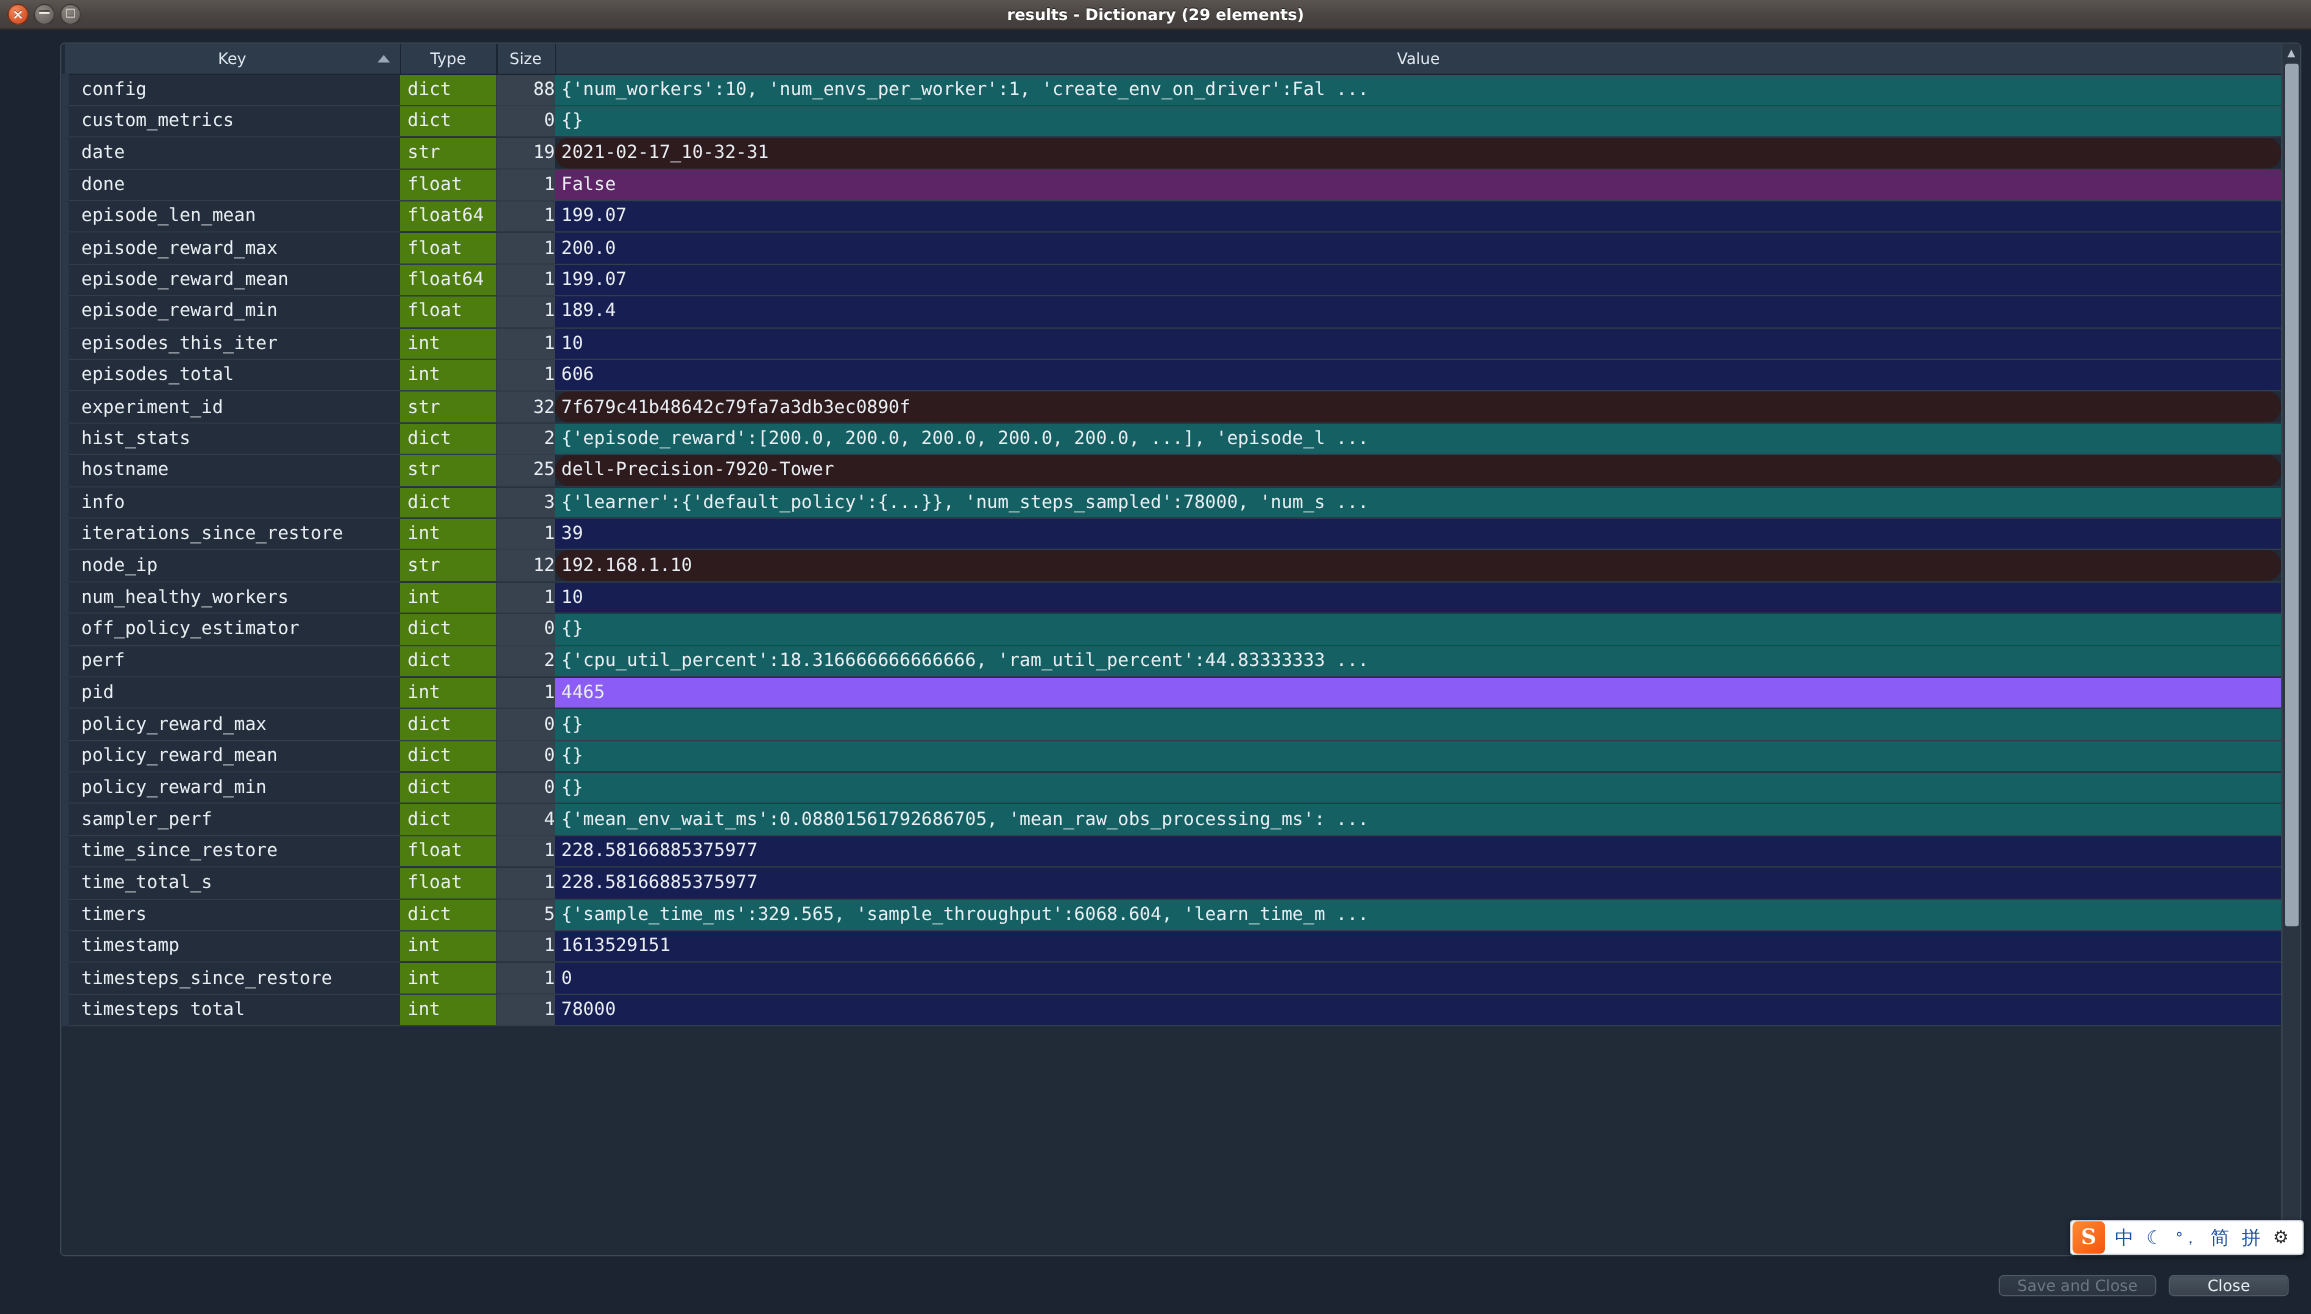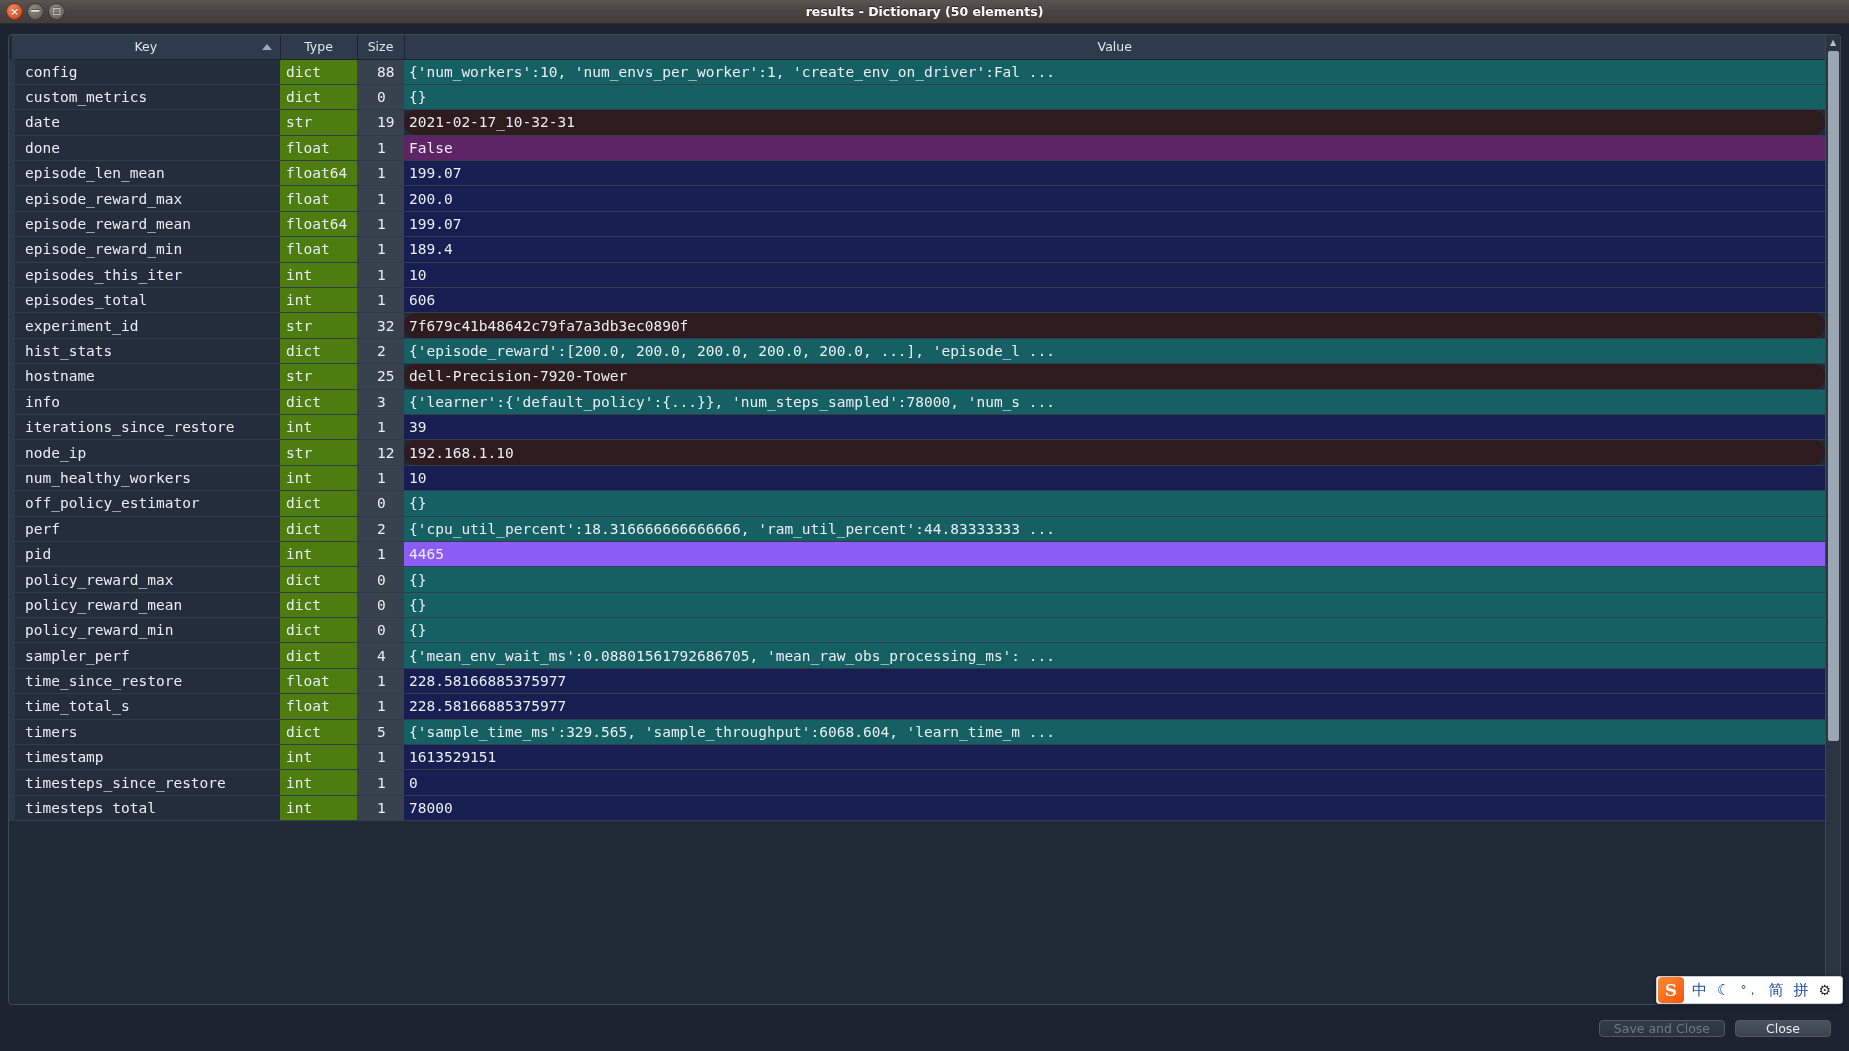--- a/index.html
+++ b/index.html
@@ -47,20 +47,21 @@
   }
 
   .table-frame {
     flex: 1 1 auto;
     border: 1px solid #3d4855;
     border-radius: 4px;
     background: #212b38;
     display: flex;
     overflow: hidden;
     position: relative;
+    margin-left: 40px;
   }
   .table-scroll-area { flex: 1 1 auto; overflow: hidden; position: relative; }
 
   table.grid { border-collapse: collapse; width: 100%; table-layout: fixed; }
 
   thead th {
     background: #2e3b4a;
     color: #dfe6ee;
     font-size: 12.5px;
     font-weight: normal;
@@ -95,21 +96,21 @@
     overflow: hidden;
     border-bottom: 1px solid #313d4b;
     vertical-align: middle;
   }
   td.key {
     background: #232d3b;
     border-left: 6px solid #2c3848;
     padding-left: 10px;
   }
   td.type { background: #4d7c0f; }
-  td.size { background: #38424f; text-align: left; padding-left: 20px; }
+  td.size { background: #38424f; text-align: right; padding-left: 20px; }
   td.value { padding-left: 5px; }
 
   
   .v-dict  { background: #156063; }
   .v-str   { background: #2e1b1e; border-radius: 12px; }
   .v-bool  { background: #5e2566; }
   .v-num   { background: #171f52; }
   .v-num-sel { background: #8b5cf6; }
 
   
@@ -197,21 +198,21 @@
     <div class="wbtn close">
       <span class="glyph">×</span>
     </div>
     <div class="wbtn min">
       <span class="glyph">−</span>
     </div>
     <div class="wbtn max">
       <span class="glyph">□</span>
     </div>
   </div>
-  <div class="wintitle">results - Dictionary (50 elements)</div>
+  <div class="wintitle">results - Dictionary (29 elements)</div>
 </div>
 
 <div class="body">
 
   <div class="table-frame">
     <div class="table-scroll-area">
       <table class="grid">
         <colgroup>
           <col class="c-key">
             <col class="c-type">

